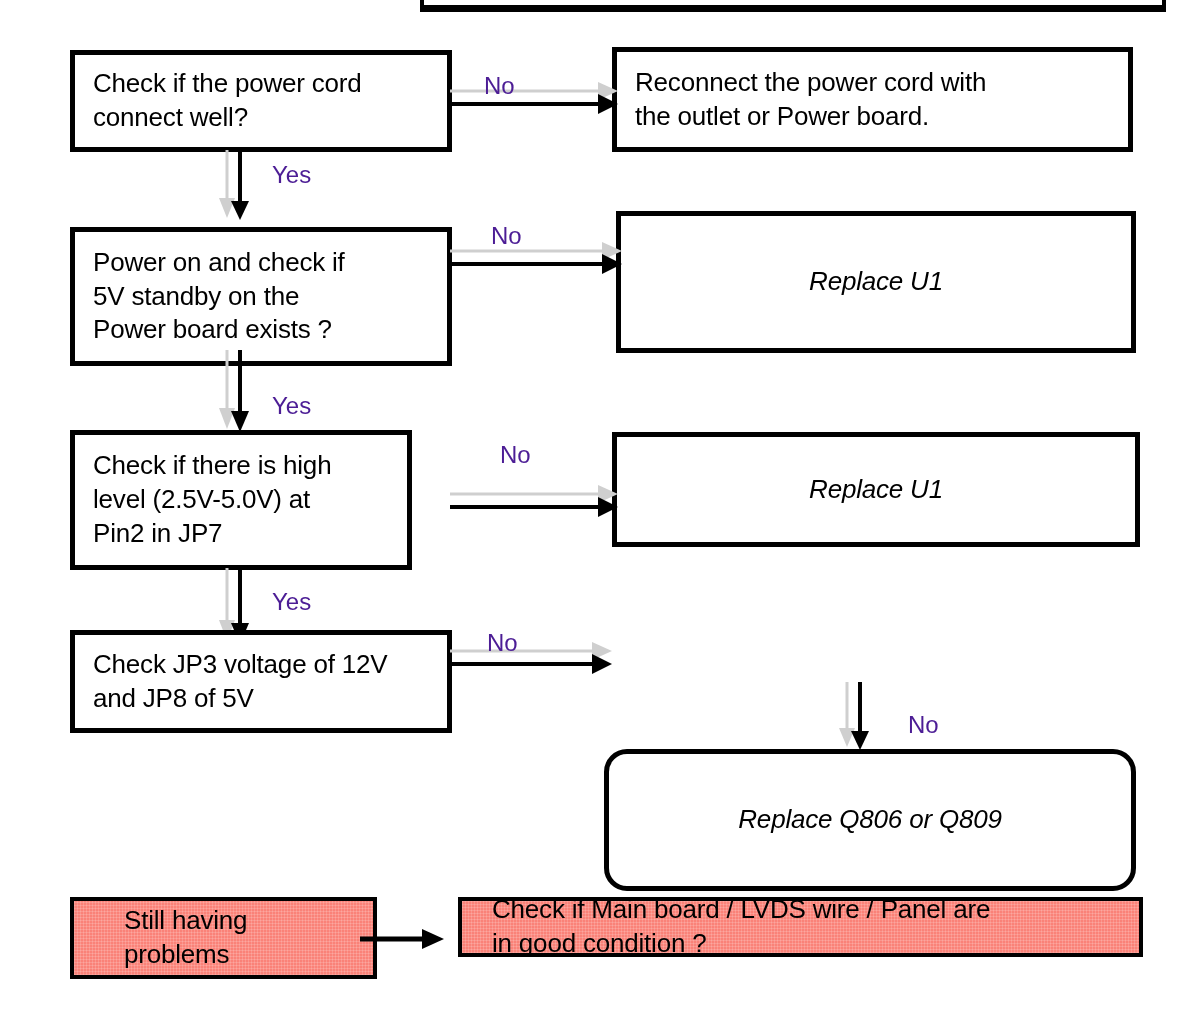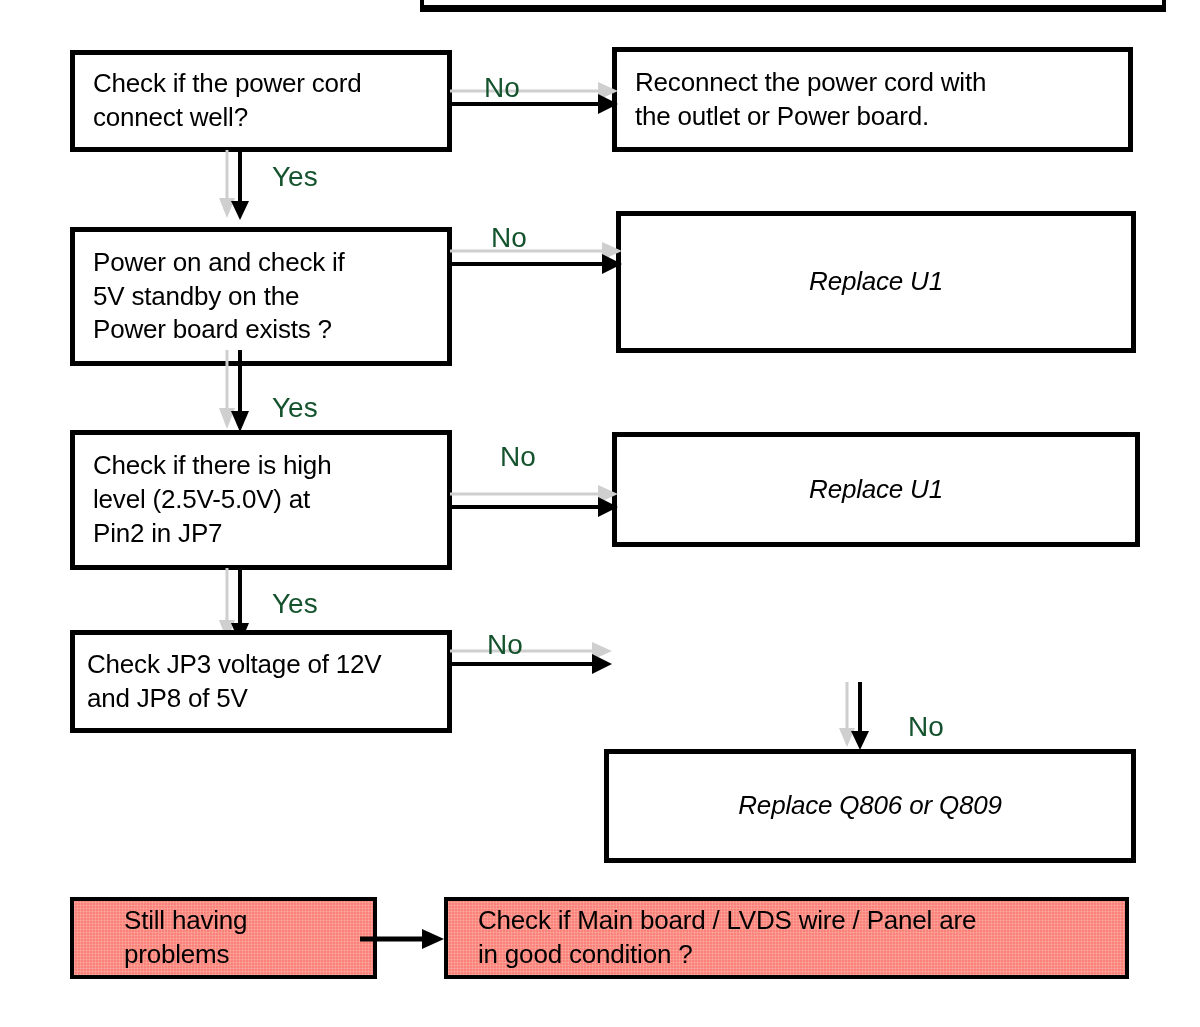--- a/index.html
+++ b/index.html
@@ -68,22 +68,22 @@
   .node.clipped-top {
     border-top: none;
     border-left-width: 4px;
     border-right-width: 4px;
     border-bottom-width: 7px;
   }
 
   
   .edge-label {
     position: absolute;
-    font-size: 28px;
-    color: #14532d;
+    font-size: 24px;
+    color: #4c1d95;
     white-space: nowrap;
     line-height: 1;
   }
 
   
   .arrow {
     position: absolute;
   }
   .arrow svg { display: block; overflow: visible; }
   .ln-main  { stroke: #000000; stroke-width: 4; }
@@ -154,21 +154,21 @@
   <div class="arrow" style="left:218px; top:348px; width:40px; height:84px;">
     <svg width="40" height="84" viewBox="0 0 40 84">
       <line class="ln-ghost" x1="9" y1="2" x2="9" y2="62"></line>
       <polygon class="hd-ghost" points="1,60 9,81 17,60"></polygon>
       <line class="ln-main" x1="22" y1="2" x2="22" y2="66"></line>
       <polygon class="hd-main" points="13,63 22,84 31,63"></polygon>
     </svg>
   </div>
   <div class="edge-label" style="left:272px; top:394px;">Yes</div>
 
-  <div class="node left-text" style="left:70px; top:430px; width:382px; height:140px;">
+  <div class="node left-text" style="left:70px; top:430px; width:342px; height:140px;">
     <span class="txt">Check if there is  high
 level (2.5V-5.0V) at
 Pin2 in JP7</span>
   </div>
 
   <div class="node center-text" style="left:612px; top:432px; width:528px; height:115px;">
     <span class="txt">Replace U1</span>
   </div>
 
   <div class="arrow" style="left:448px; top:483px; width:172px; height:40px;">
@@ -185,21 +185,21 @@
     <svg width="40" height="78" viewBox="0 0 40 78">
       <line class="ln-ghost" x1="9" y1="2" x2="9" y2="56"></line>
       <polygon class="hd-ghost" points="1,54 9,75 17,54"></polygon>
       <line class="ln-main" x1="22" y1="2" x2="22" y2="60"></line>
       <polygon class="hd-main" points="13,57 22,78 31,57"></polygon>
     </svg>
   </div>
   <div class="edge-label" style="left:272px; top:590px;">Yes</div>
 
   <div class="node left-text" style="left:70px; top:630px; width:382px; height:103px;">
-    <span class="txt" style="padding-left:12px;">Check JP3 voltage of 12V
+    <span class="txt" style="padding-left:18px;">Check JP3 voltage of 12V
  and JP8 of 5V</span>
   </div>
 
 
   <div class="arrow" style="left:448px; top:638px; width:166px; height:40px;">
     <svg width="166" height="40" viewBox="0 0 166 40">
       <line class="ln-ghost" x1="2" y1="13" x2="146" y2="13"></line>
       <polygon class="hd-ghost" points="144,4 164,13 144,22"></polygon>
       <line class="ln-main" x1="2" y1="26" x2="146" y2="26"></line>
       <polygon class="hd-main" points="144,16 164,26 144,36"></polygon>
@@ -210,34 +210,34 @@
   <div class="arrow" style="left:838px; top:680px; width:40px; height:70px;">
     <svg width="40" height="70" viewBox="0 0 40 70">
       <line class="ln-ghost" x1="9" y1="2" x2="9" y2="50"></line>
       <polygon class="hd-ghost" points="1,48 9,67 17,48"></polygon>
       <line class="ln-main" x1="22" y1="2" x2="22" y2="54"></line>
       <polygon class="hd-main" points="13,51 22,70 31,51"></polygon>
     </svg>
   </div>
   <div class="edge-label" style="left:908px; top:713px;">No</div>
 
-  <div class="node center-text" style="left:604px; top:749px; width:532px; height:114px;">
+  <div class="node center-text" style="left:604px; top:749px; width:532px; height:142px;border-radius:23px;">
     <span class="txt">Replace Q806 or Q809</span>
   </div>
 
   <div class="node pink left-text" style="left:70px; top:897px; width:307px; height:82px;">
     <span class="txt" style="padding-left:50px;">Still having
 problems</span>
   </div>
 
   <div class="arrow" style="left:358px; top:927px; width:86px; height:24px;">
     <svg width="86" height="24" viewBox="0 0 86 24">
       <line class="ln-thin" x1="2" y1="12" x2="66" y2="12"></line>
       <polygon class="hd-main" points="64,2 86,12 64,22"></polygon>
     </svg>
   </div>
 
-  <div class="node pink left-text" style="left:444px; top:897px; width:685px; height:82px;">
+  <div class="node pink left-text" style="left:458px; top:897px; width:685px; height:60px;">
     <span class="txt" style="padding-left:30px;">Check if Main board / LVDS wire / Panel are
 in good condition ?</span>
   </div>
 
 </div>
 
 </body></html>

